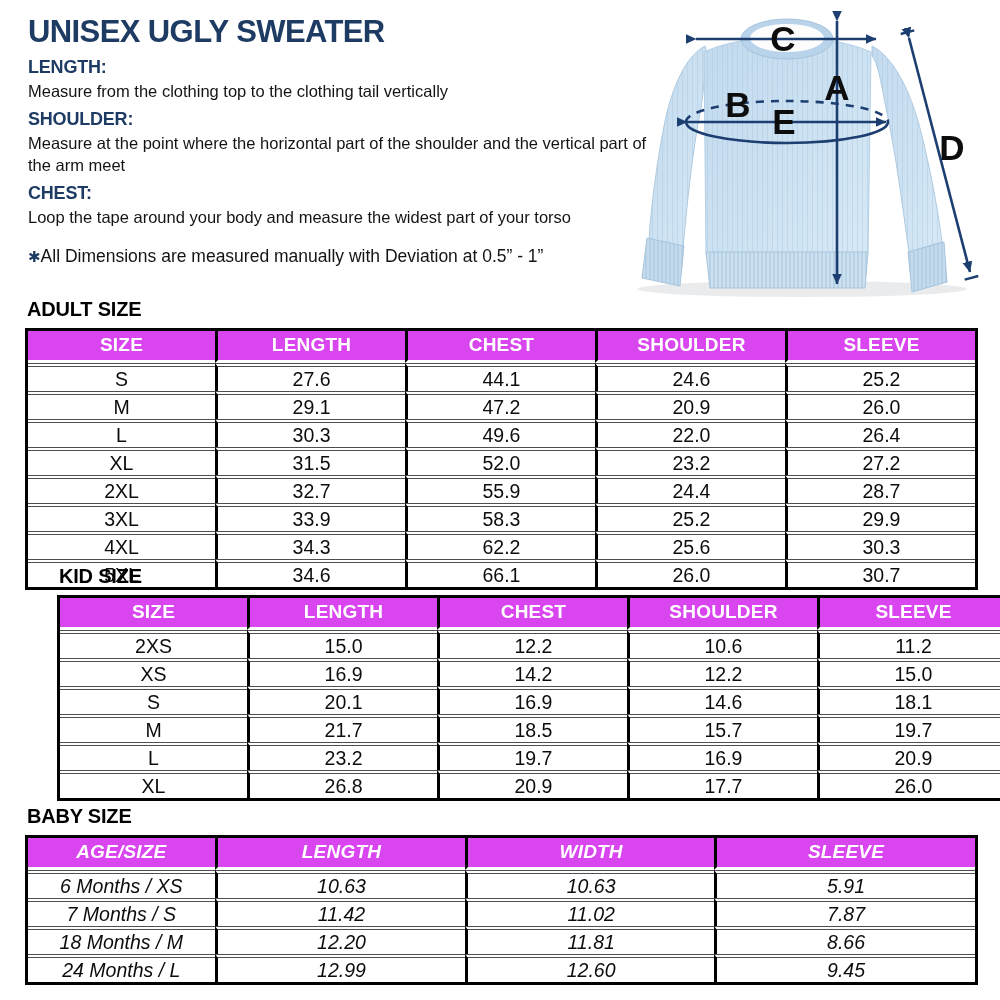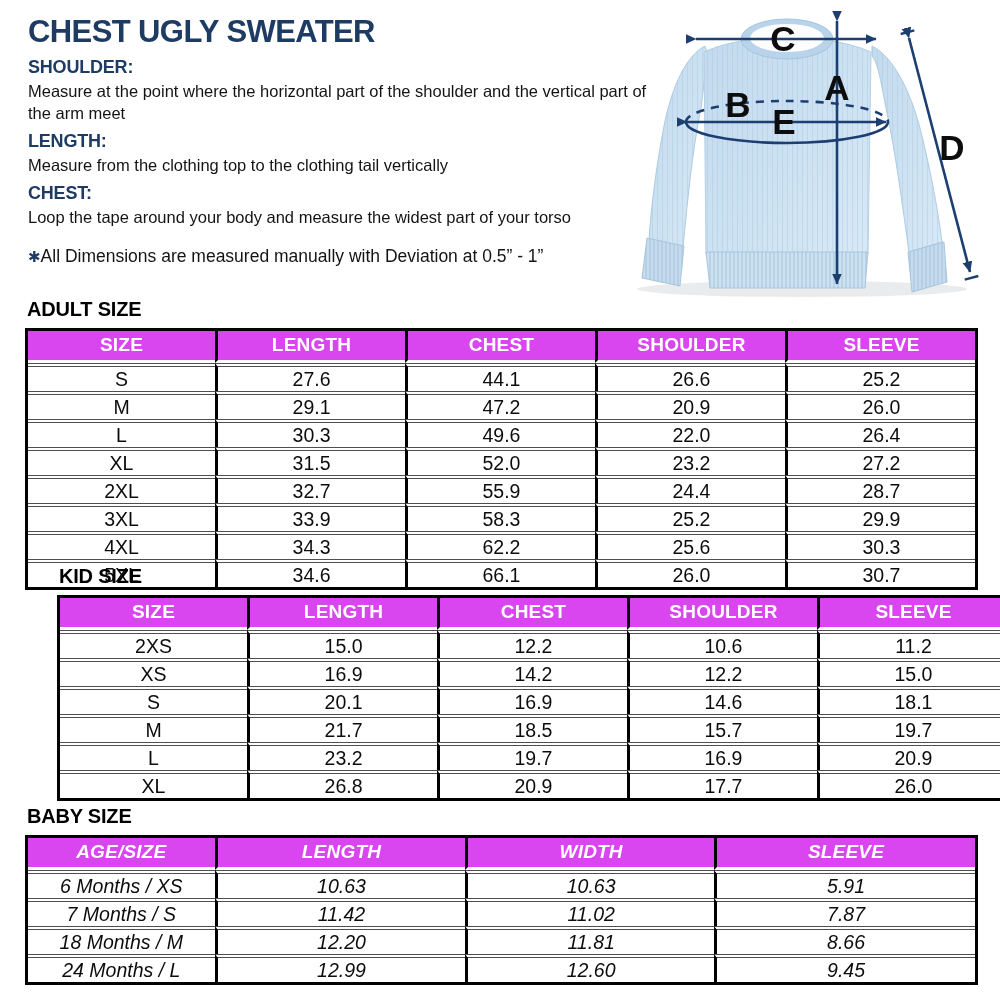--- a/index.html
+++ b/index.html
@@ -56,29 +56,29 @@
   .t-baby th:nth-child(2) { width:26.4%; }
   .t-baby th:nth-child(3) { width:26.2%; }
   .t-baby th:nth-child(4) { width:27.5%; }
 
   .m-label { font-size:35px; font-weight:bold; fill:#0d0d0d; }
 </style>
 </head>
 <body>
 
 <div class="intro">
-  <h1 class="page-title">CHEST UGLY SWEATER</h1>
-
+  <h1 class="page-title">UNISEX UGLY SWEATER</h1>
+
+  <div>
+    <div class="ins-heading">LENGTH:</div>
+    <p class="ins-text">Measure from the clothing top to the clothing tail vertically</p>
+  </div>
   <div>
     <div class="ins-heading">SHOULDER:</div>
     <p class="ins-text">Measure at the point where the horizontal part of the shoulder and the vertical part of the arm meet</p>
-  </div>
-  <div>
-    <div class="ins-heading">LENGTH:</div>
-    <p class="ins-text">Measure from the clothing top to the clothing tail vertically</p>
   </div>
   <div>
     <div class="ins-heading">CHEST:</div>
     <p class="ins-text">Loop the tape around your body and measure the widest part of your torso</p>
   </div>
 
   <p class="note"><span class="star">✱</span><span>All Dimensions are measured manually with Deviation at 0.5” - 1”</span></p>
 </div>
 
 <svg class="sweater" viewBox="0 0 380 298">
@@ -155,21 +155,21 @@
           <th>CHEST</th>
           <th>SHOULDER</th>
           <th>SLEEVE</th>
         </tr>
       </thead>
       <tbody>
         <tr>
           <td>S</td>
           <td>27.6</td>
           <td>44.1</td>
-          <td>26.6</td>
+          <td>24.6</td>
           <td>25.2</td>
         </tr>
         <tr>
           <td>M</td>
           <td>29.1</td>
           <td>47.2</td>
           <td>20.9</td>
           <td>26.0</td>
         </tr>
         <tr>

